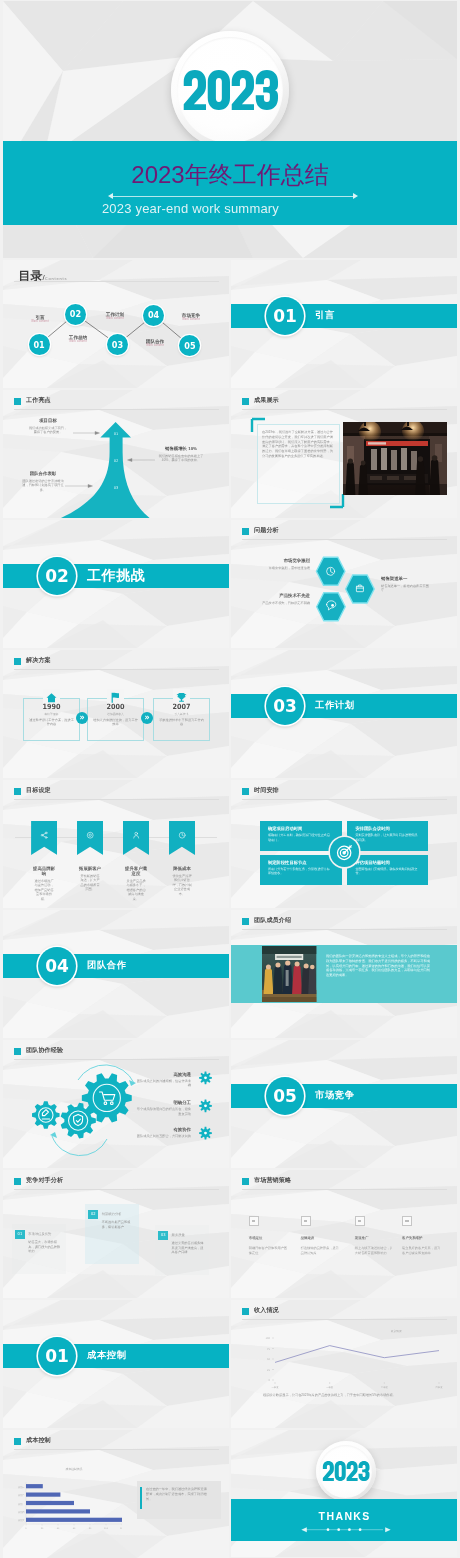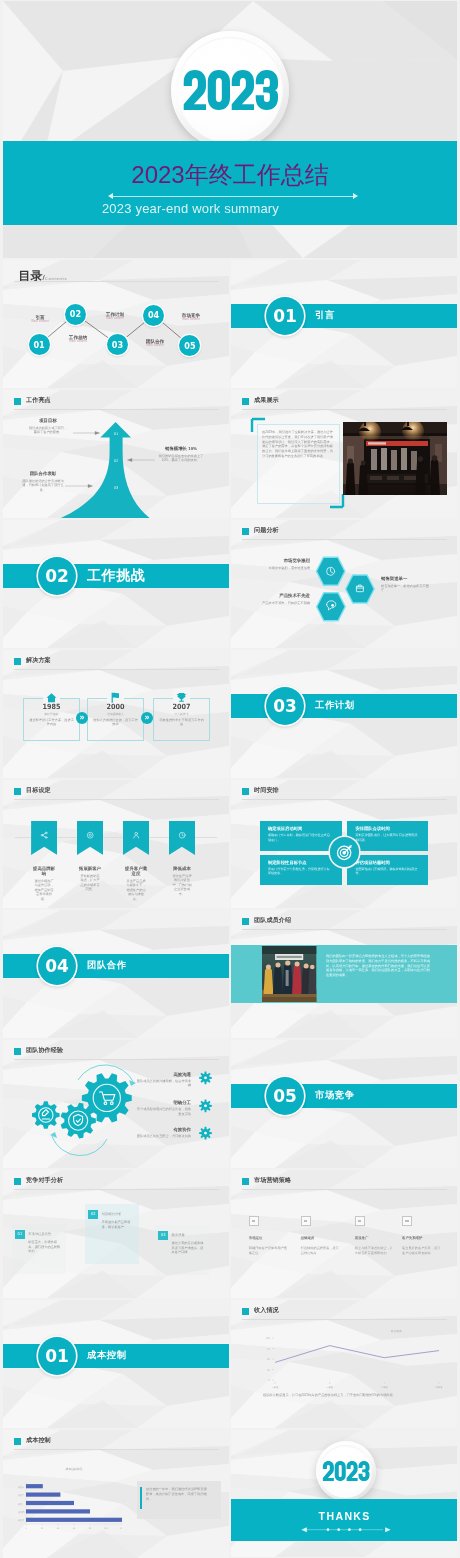--- a/index.html
+++ b/index.html
@@ -510,21 +510,21 @@
           <polygon points="44,128 134,128 100,100" fill="#e9e9e9" opacity="0.7"></polygon>
         </svg>
       </div>
   <div class="hdr-sq"></div>
   <div class="hdr-tx">解决方案</div>
   <div class="hdr-ln"></div>
   <div class="solcard" style="left:20px;">
     <svg class="solicon" viewBox="0 0 24 24">
           <path d="M12 3 L22 12 h-3 v9 h-14 v-9 h-3 Z" fill="#fff"></path>
         </svg>
-    <div class="solyr">1985</div>
+    <div class="solyr">1990</div>
     <div class="solsub">标杆型服务</div>
     <div class="solbody t3 ctr">通过整理设计工作方案，推进工作内容</div>
   </div>
   <div class="solcard" style="left:84px;">
     <svg class="solicon" viewBox="0 0 24 24">
           <path d="M4.2 2 h2.4 v20 h-2.4 z M6.6 2.6 c4.6 -1.8 8 1.8 12.4 0.2 v9.4 c-4.4 1.6 -7.8 -2 -12.4 -0.2 z"></path>
         </svg>
     <div class="solyr">2000</div>
     <div class="solsub">增加品牌收入</div>
     <div class="solbody t3 ctr">增加人力来进行过渡，提升工作效率</div>

